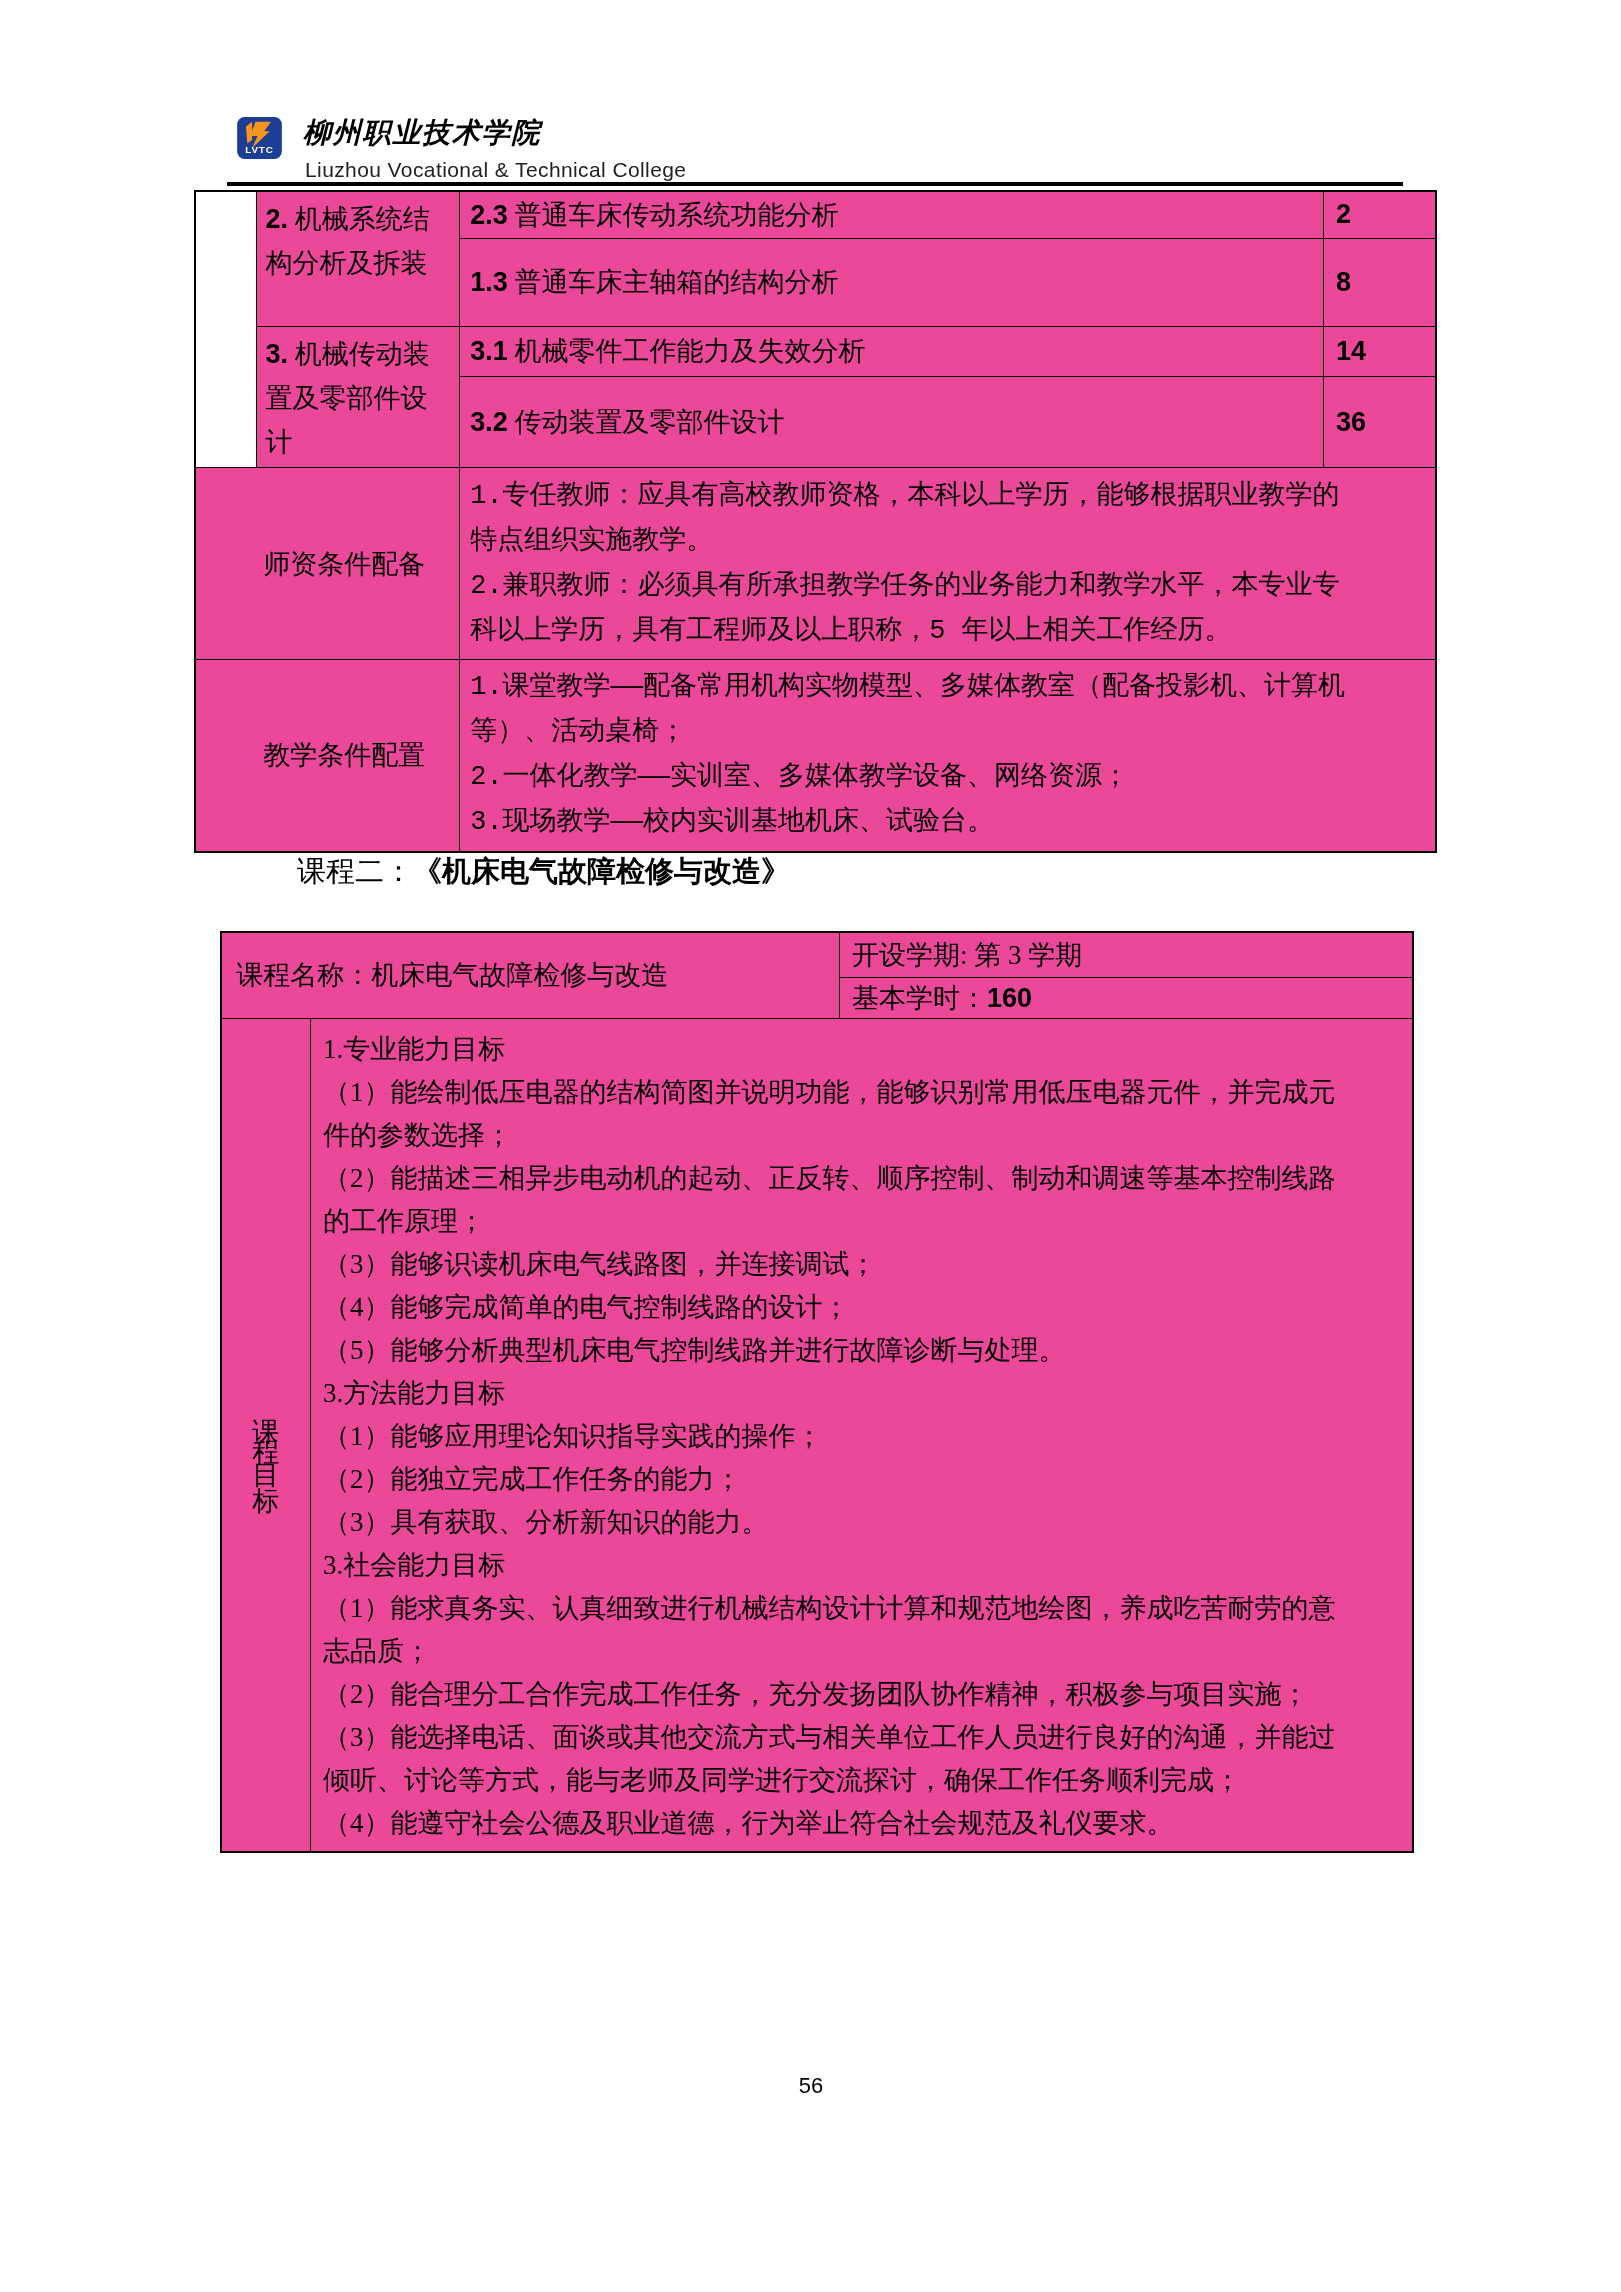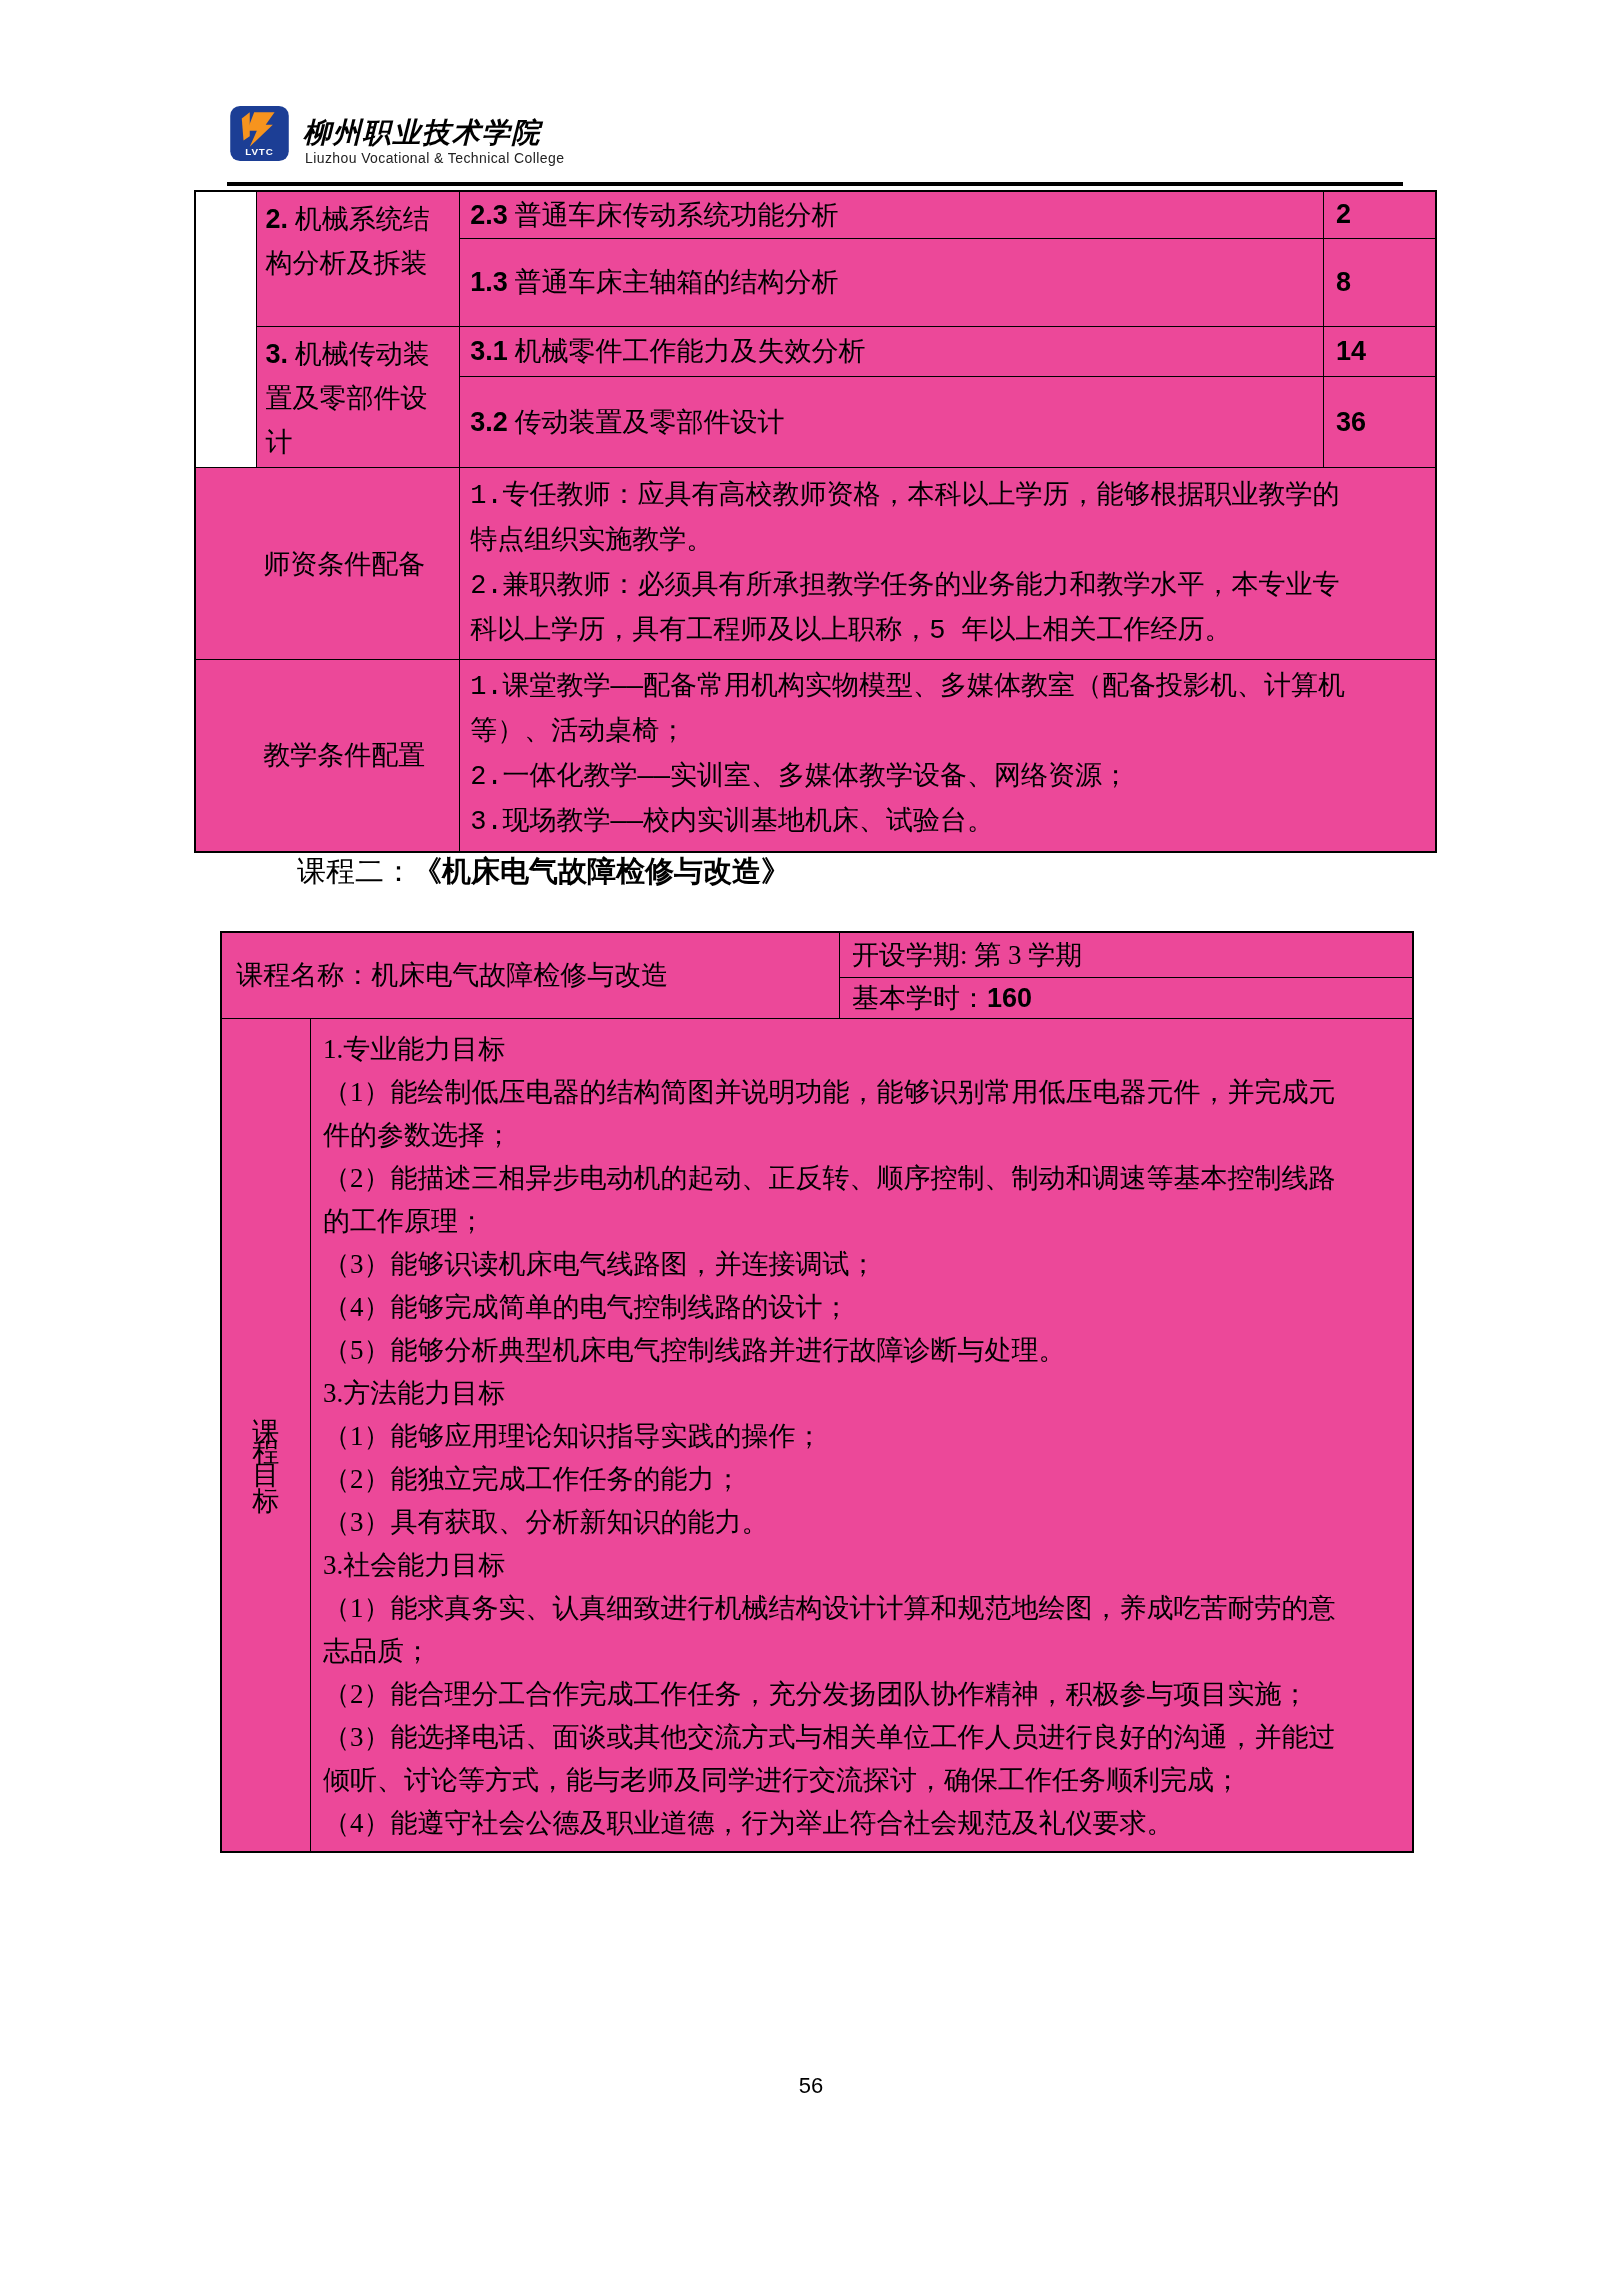--- a/index.html
+++ b/index.html
@@ -2,33 +2,33 @@
 <html style="font-size:14.3px"><head>
 <meta charset="utf-8">
 <style>
   html,body{margin:0;padding:0;background:#ffffff;}
   .page{
     position:relative;width:1622px;height:2293px;background:#ffffff;
     font-family:"Liberation Serif","DejaVu Serif",serif;color:#000;overflow:hidden;
   }
 
   
-  .logo{position:absolute;left:230px;top:106px;width:59px;height:55px;}
+  .logo{position:absolute;left:230px;top:117px;width:59px;height:42px;}
   .logo svg{display:block;width:100%;height:100%;}
   .logo .abbr{
     position:absolute;left:0;right:0;bottom:4.5px;text-align:center;
     font-family:"Liberation Sans",sans-serif;font-weight:bold;font-size:9.8px;
     color:#fff;letter-spacing:0.9px;
   }
   .cn-name{
     position:absolute;left:303px;top:114px;font-size:28px;font-weight:bold;font-style:italic;
     letter-spacing:1.8px;font-family:"DejaVu Serif",serif;white-space:nowrap;
   }
   .en-name{
-    position:absolute;left:305px;top:150px;font-size:14px;color:#222;
+    position:absolute;left:305px;top:158px;font-size:21px;color:#222;
     font-family:"Liberation Sans",sans-serif;letter-spacing:0.4px;white-space:nowrap;
   }
   .doc-title{position:absolute;top:150px;right:245px;font-size:26px;white-space:nowrap;}
   .header-rule{position:absolute;left:227px;top:182px;width:1176px;height:3.6px;background:#000;}
 
   
   table{border-collapse:collapse;table-layout:fixed;position:absolute;background:#ec4899;}
   td{border:1.8px solid #000;font-size:27px;overflow:hidden;}
   .t1{left:194px;top:190px;width:1242px;border:2.7px solid #000;}
   .t2{left:220px;top:931px;width:1192px;border:2.7px solid #000;}

